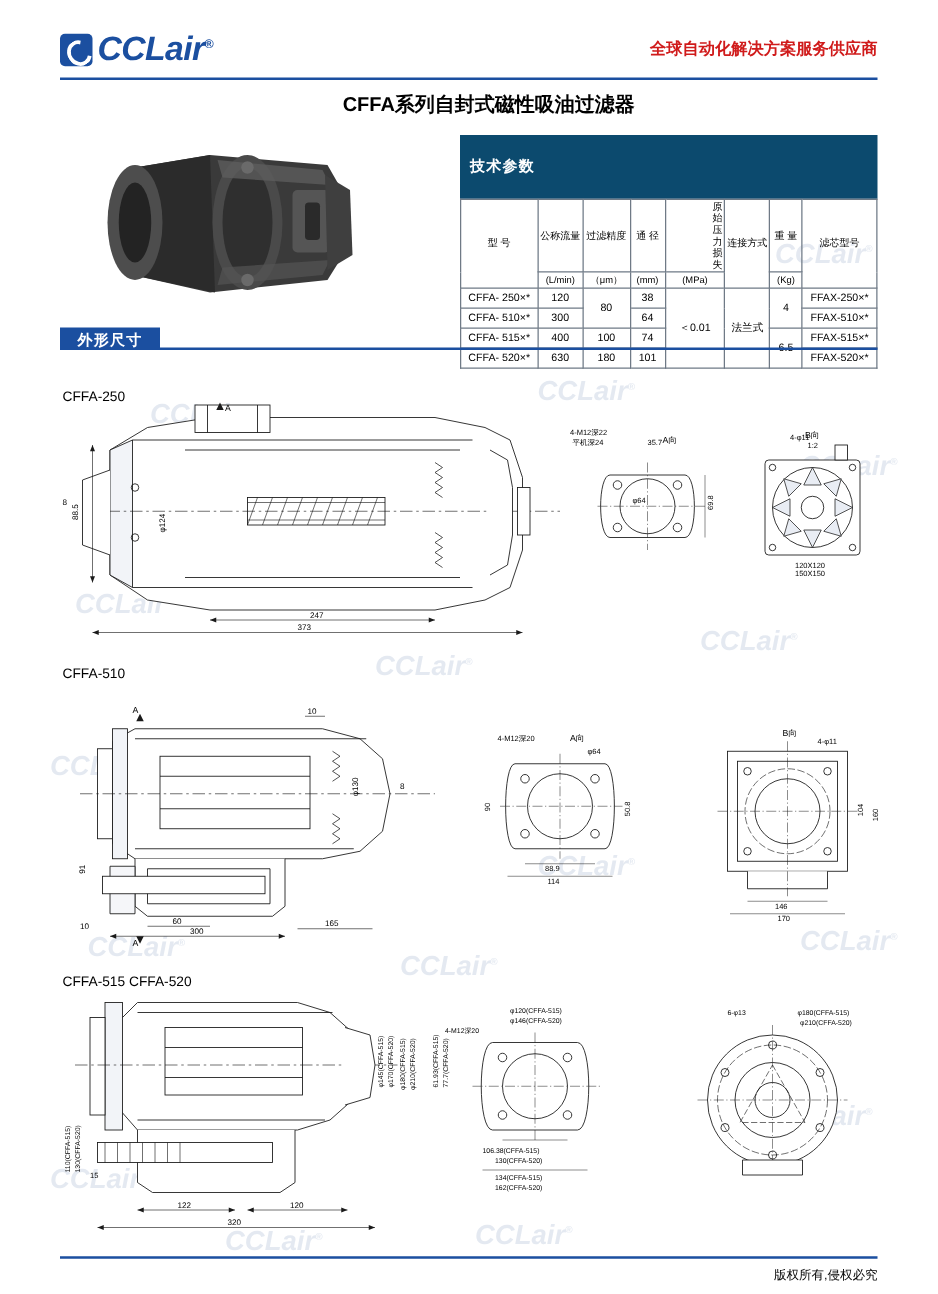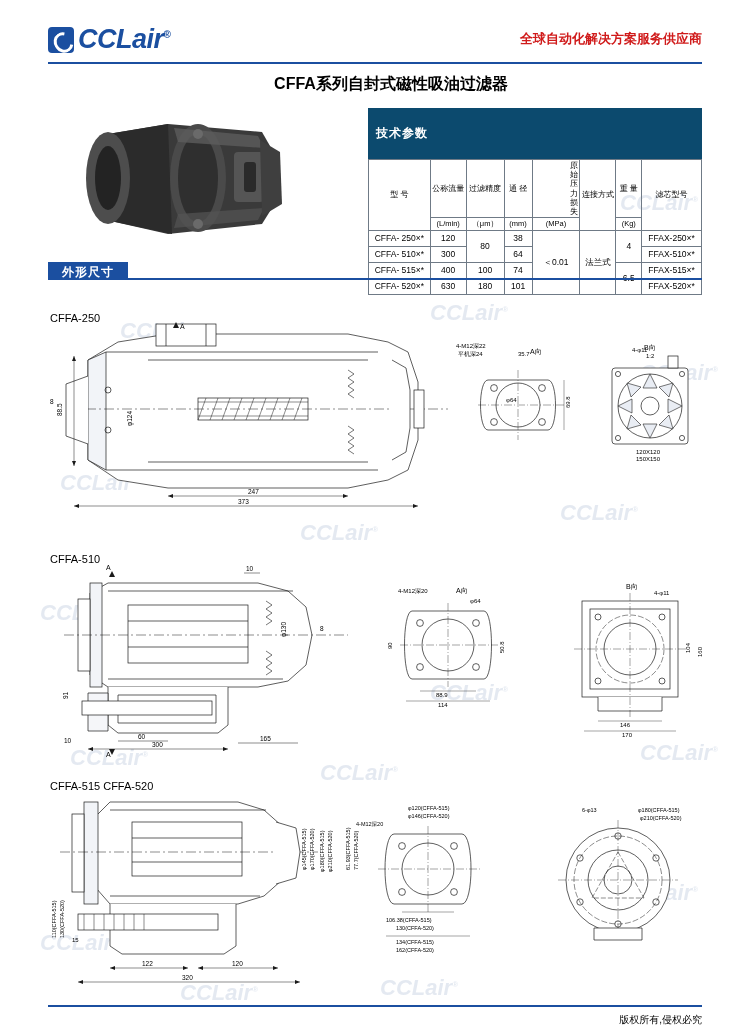--- a/index.html
+++ b/index.html
@@ -319,21 +319,21 @@
         <circle cx="10" cy="88" r="2.6"></circle>
         <circle cx="74" cy="88" r="2.6"></circle>
         <rect x="60" y="6" width="10" height="12" fill="#fff"></rect>
         <text x="24" y="2" stroke="none" fill="#000" font-size="6">4-φ11</text>
         <text x="28" y="104" stroke="none" fill="#000" font-size="6">120X120</text>
         <text x="28" y="111" stroke="none" fill="#000" font-size="6">150X150</text>
       </g>
     </svg>
   </div>
 
-  <div class="dwg-label" style="left:50px; top:553px;">CFFA-510</div>
+  <div class="dwg-label" style="left:50px; top:533px;">CFFA-510</div>
 
   <div class="dwg" style="left:48px; top:565px;">
     <svg width="660" height="195" viewBox="0 0 660 195" stroke="#1a1a1a" fill="none" stroke-width="0.7" font-family="Liberation Sans, sans-serif" font-size="6">
 
       <path d="M42,28 L42,110 L60,122 L210,122 L240,116 L258,100 L264,70 L258,42 L240,26 L210,18 L60,18 Z" fill="#fff"></path>
       <line x1="60" y1="26" x2="245" y2="26"></line>
       <line x1="60" y1="114" x2="235" y2="114"></line>
       <rect x="80" y="40" width="120" height="58" fill="#fff"></rect>
       <line x1="80" y1="56" x2="200" y2="56"></line>
       <line x1="80" y1="82" x2="200" y2="82"></line>

